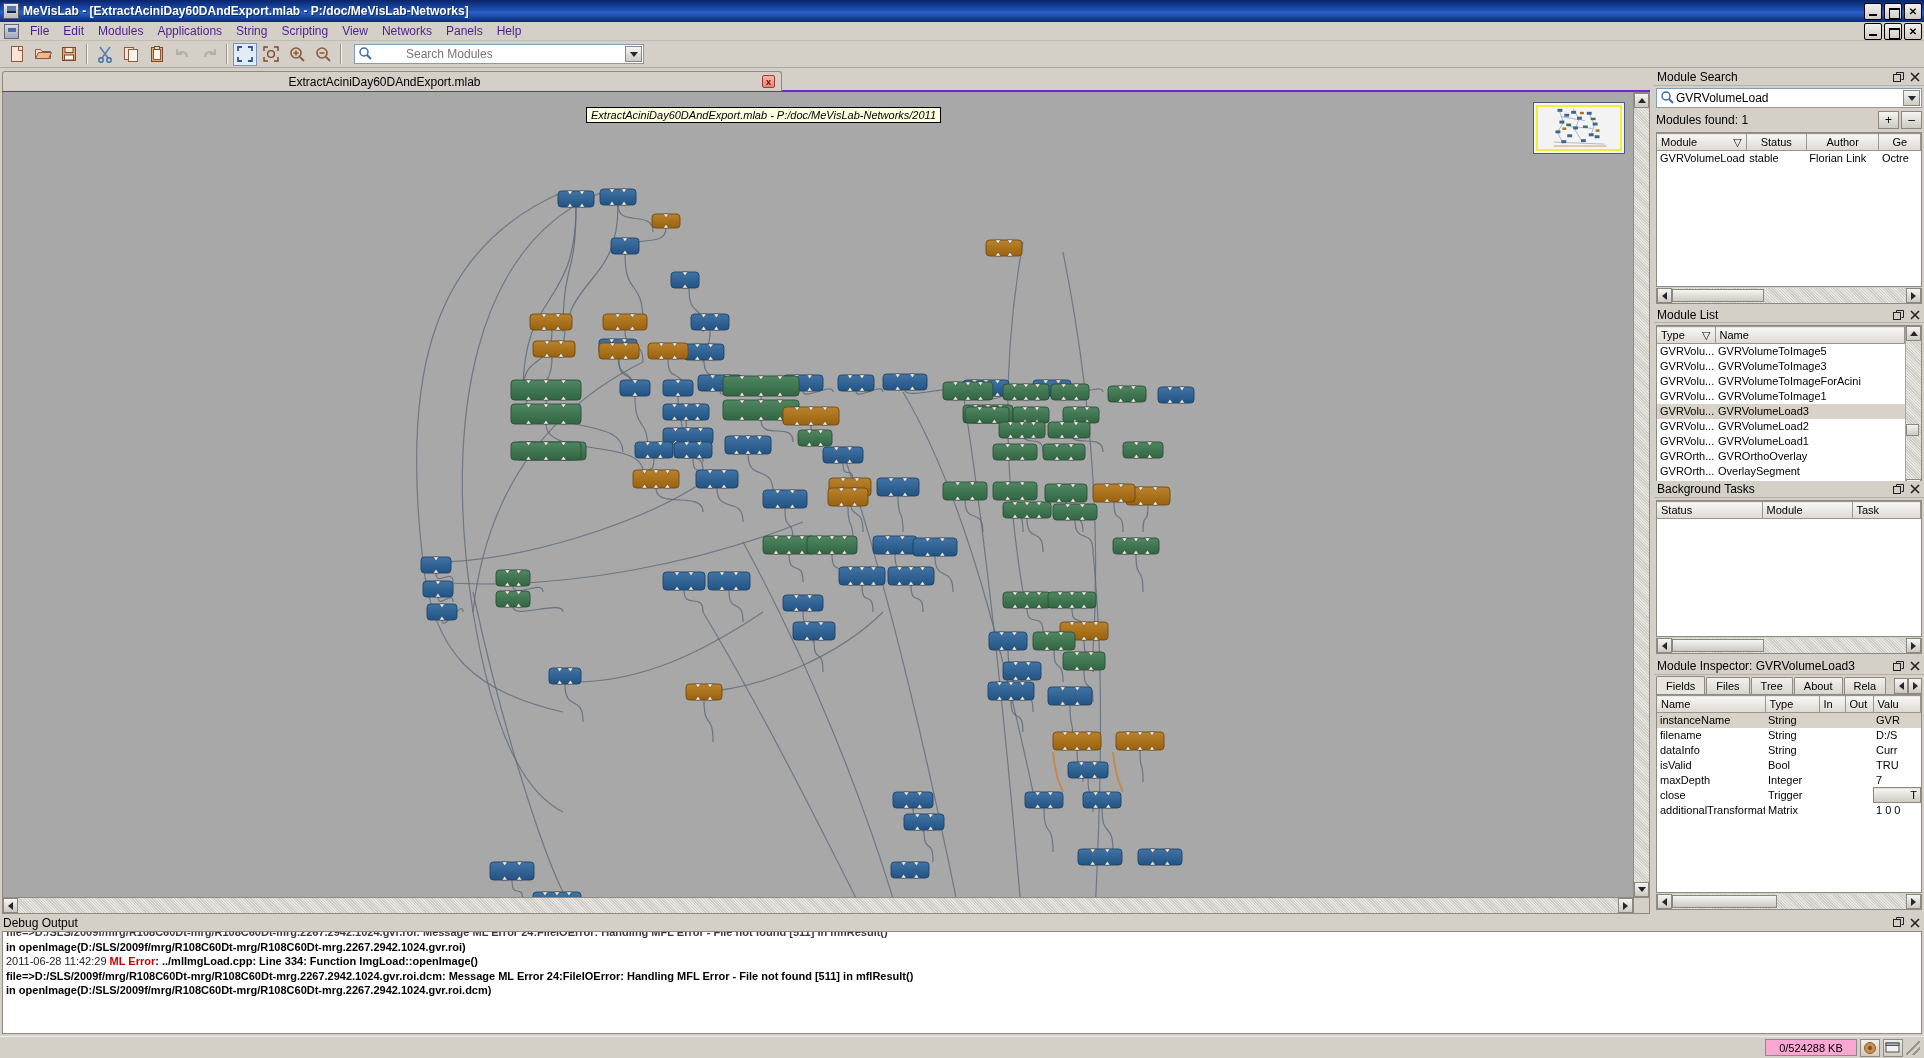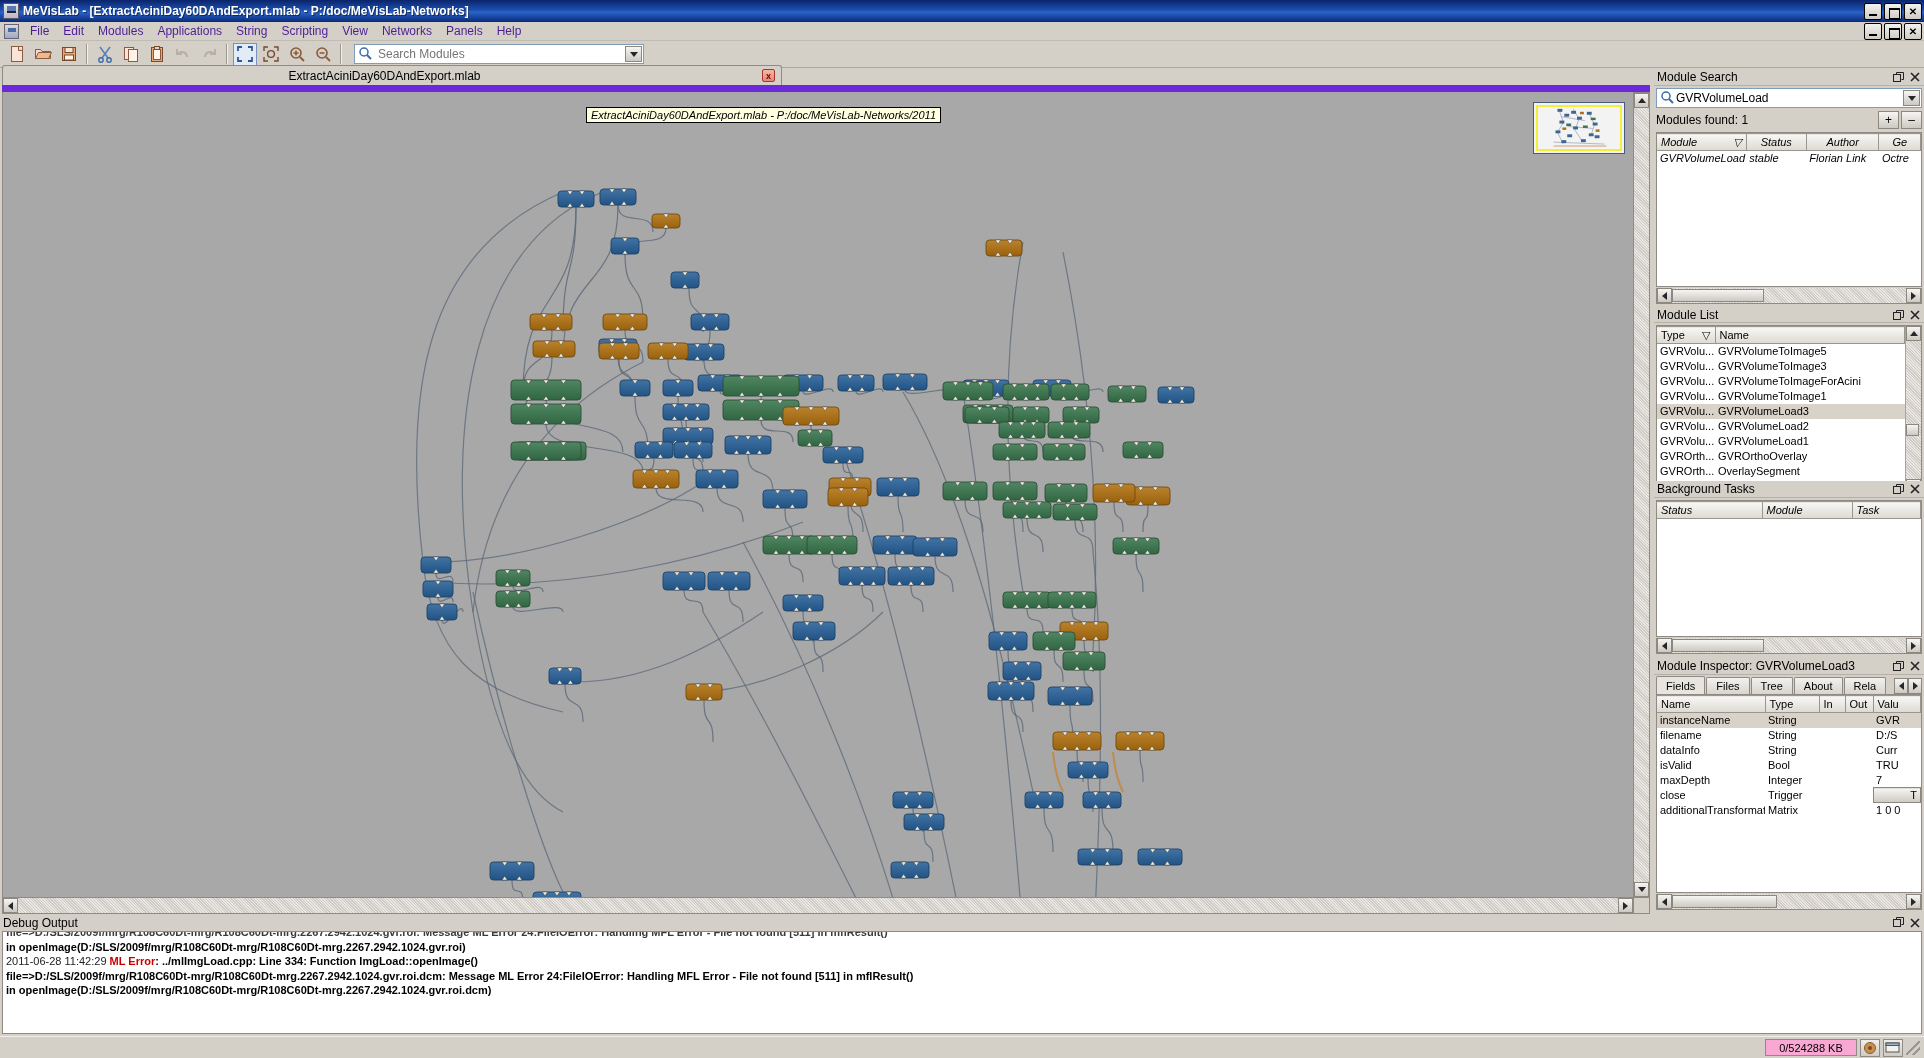--- a/index.html
+++ b/index.html
@@ -74,20 +74,21 @@
     width: 24px; height: 23px; margin: 0 1px;
     display: flex; align-items: center; justify-content: center;
     border: 1px solid transparent; cursor: default;
   }
   .tsep { width: 2px; height: 20px; border-left: 1px solid #9a968f; border-right: 1px solid #f4f2ee; margin: 0 4px; }
   .searchbox {
     margin-left: 8px; height: 20px; width: 290px;
     background: #fff; border: 1px solid #7f9db9;
     display: flex; align-items: center; padding-left: 3px;
     position: relative;
+    gap: 28px;
   }
   .searchbox .mag { margin-right: 4px; flex: none; }
   .searchbox input {
     border: 0; outline: 0; width: 240px; font-size: 12px;
     font-family: "Liberation Sans", sans-serif; color: #6a6a6a;
   }
   .combo-arrow {
     position: absolute; right: 1px; top: 1px; width: 17px; height: 16px;
     background: linear-gradient(#f6f5f2,#cdc9c2); border: 1px solid #8c8880;
     display: flex; align-items: center; justify-content: center;
@@ -101,22 +102,22 @@
   .body {
     position: absolute; left: 0; top: 69px; right: 0; bottom: 144px;
     display: flex;
   }
   .leftcol { position: relative; flex: 1 1 auto; display: flex; flex-direction: column; background: #d4d0c8; }
   .rightcol { width: 272px; flex: none; background: #d4d0c8; display: flex; flex-direction: column; padding-left:2px;}
 
   
   .mdi-area { position: relative; flex: 1 1 auto; display: flex; flex-direction: column; padding: 2px 2px 0 2px;}
   .tabstrip {
-    height: 21px; display: flex; align-items: flex-end;
-    border-bottom: 7px solid #6d28d9; background: #d4d0c8;
+    height: 21px; display: flex; 
+    border-bottom: 2px solid #6d28d9; background: #d4d0c8;
   }
   .tab {
     height: 20px; display: flex; align-items: center; gap: 6px;
     padding: 0 6px 0 10px; font-size: 12px;
     background: #d4d0c8;
     border: 1px solid #8f8b84; border-bottom: none;
     border-radius: 3px 3px 0 0;
     min-width: 780px; justify-content: center; position: relative;
   }
   .tab .tablabel{ flex:1 1 auto; text-align:center; }
@@ -186,21 +187,21 @@
     font-weight: normal; font-size: 11px; height: 17px; padding: 0 4px;
     text-align: center; white-space: nowrap;
   }
   table.grid th.lefthead { text-align: left; }
   table.grid td {
     border: none; height: 15px; padding: 0 3px; white-space: nowrap;
     overflow: hidden; font-size: 11px;
   }
   tr.sel td { background: #d8d2c8; }
   .gridbox { background:#fff; border:1px solid #8f8b84; flex:1 1 auto; overflow:hidden; display:flex; }
-  .gridinner { flex:1 1 auto; overflow:hidden;font-style:italic; }
+  .gridinner { flex:1 1 auto; overflow:hidden; }
 
   .tabs-row { display: flex; align-items: flex-end; height: 18px; border-bottom:1px solid #8f8b84; }
   .itab {
     height: 17px; padding: 0 9px; font-size: 11px;
     background: linear-gradient(# efefef,#d9d5ce);
     background: linear-gradient(#f2f1ee,#d9d5ce);
     border: 1px solid #8f8b84; border-bottom: none; border-radius: 2px 2px 0 0;
     margin-right: 1px; display: flex; align-items: center;
   }
   .itab.active { background: #e8e5df; height: 18px; font-weight: normal; }

